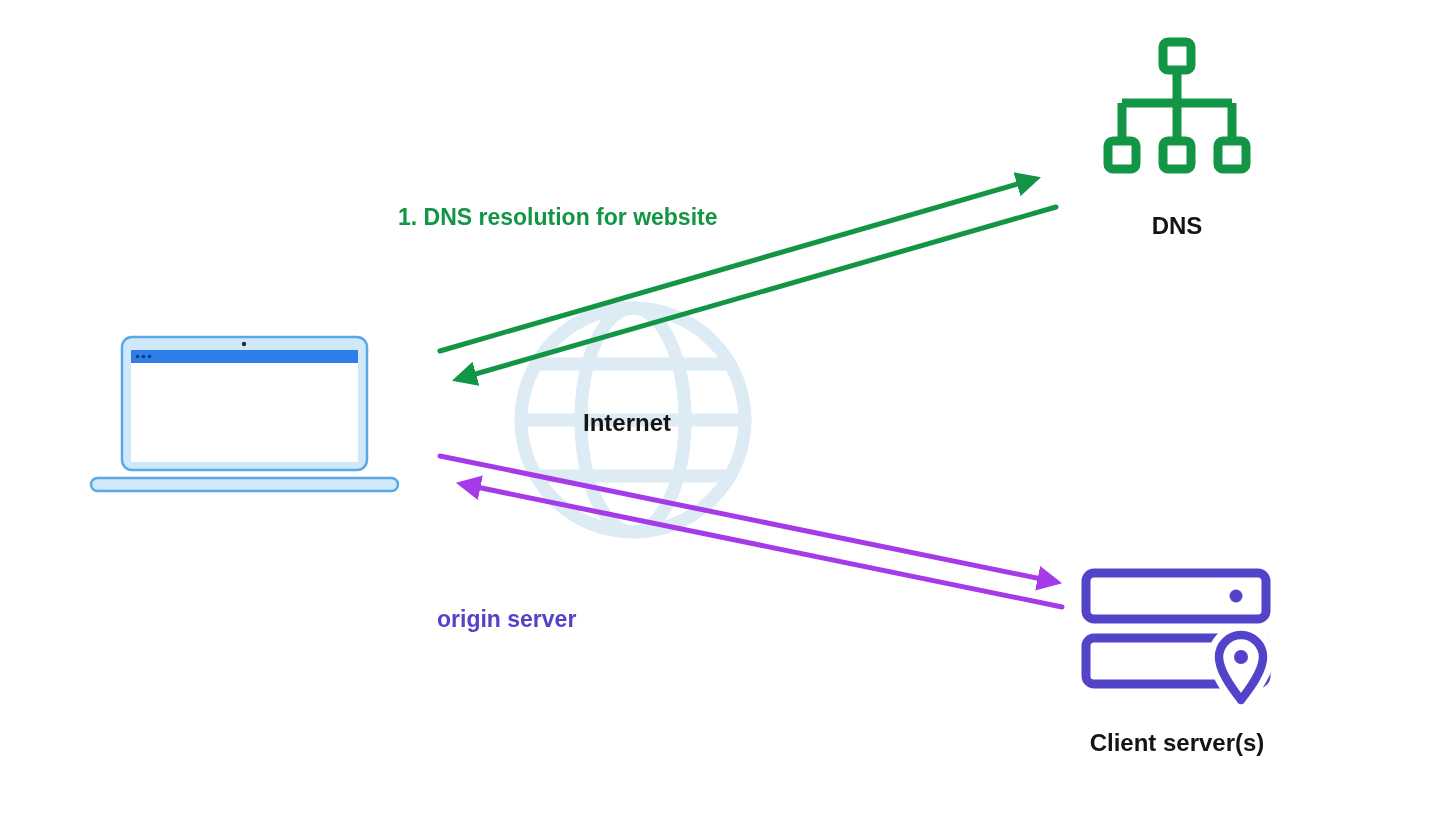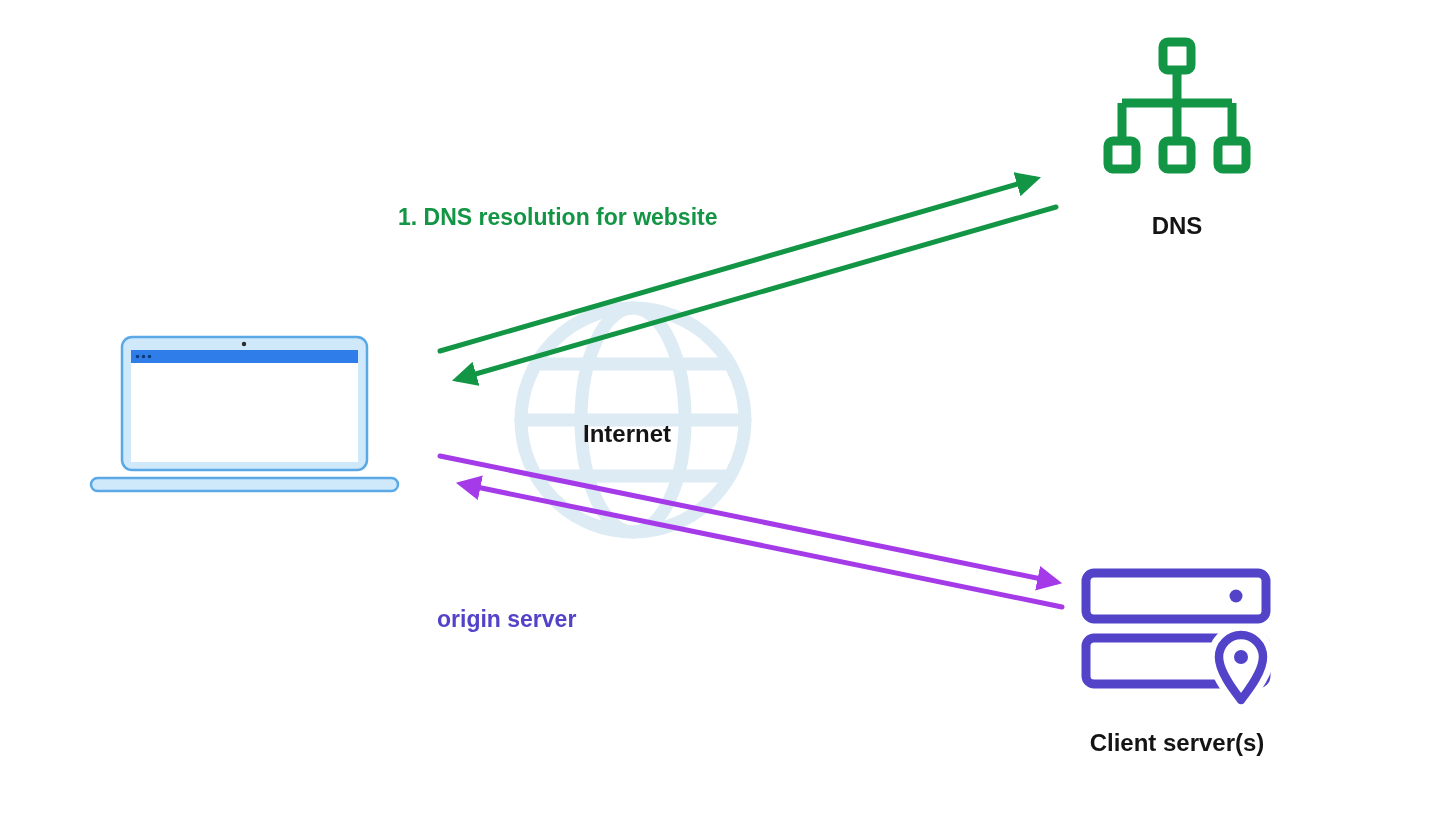--- a/index.html
+++ b/index.html
@@ -94,19 +94,19 @@
       <path d="M1241,700 C1236,693 1219,673 1219,657 a22,22 0 1,1 44,0 C1263,673 1246,693 1241,700 Z" fill="#ffffff" stroke="var(--purple,#5243c9)" stroke-width="8.5" stroke-linejoin="round"></path>
       <circle cx="1241" cy="657" r="7" fill="var(--purple,#5243c9)"></circle>
     </g>
   </svg>
 
   <div class="step-label step1" style="left:398px; top:204px;">1. DNS resolution for website</div>
 
   <div class="step-label step2" style="left:437px; top:606px;">origin server</div>
 
 
-  <div class="label" style="left:527px; top:409px; width:200px;margin-top:11px;">Internet</div>
+  <div class="label" style="left:527px; top:409px; width:200px;">Internet</div>
 
   <div class="label" style="left:1077px; top:200px; width:200px;margin-top:12px;">DNS</div>
 
   <div class="label" style="left:1027px; top:729px; width:300px;">Client server(s)</div>
 
 </div>
 
 </body></html>

